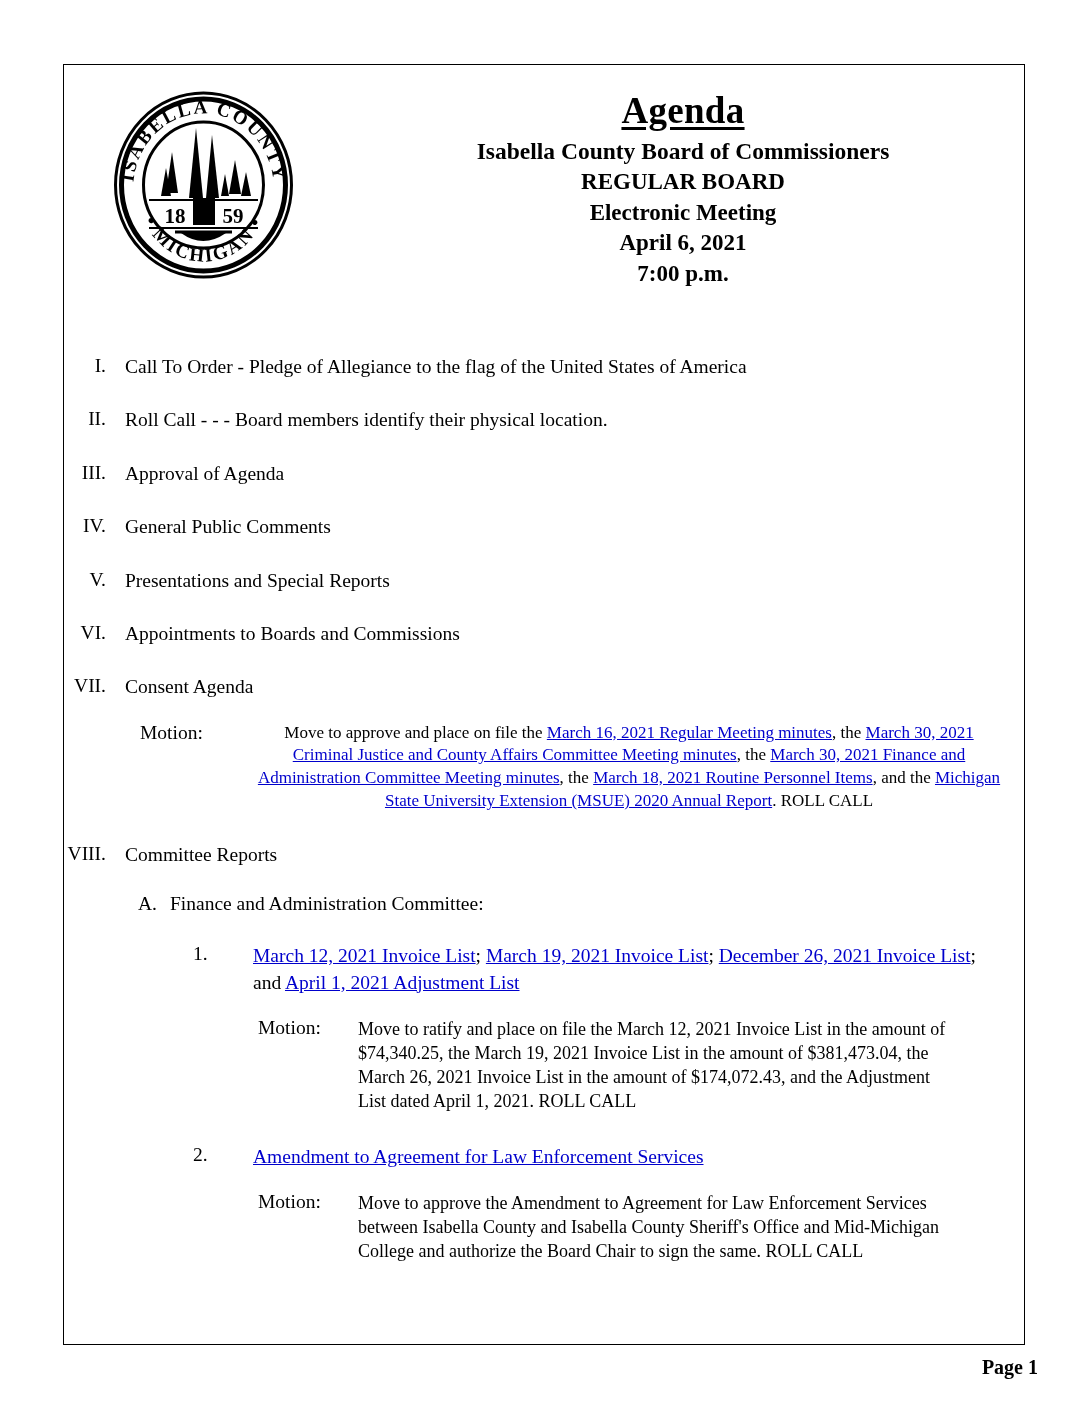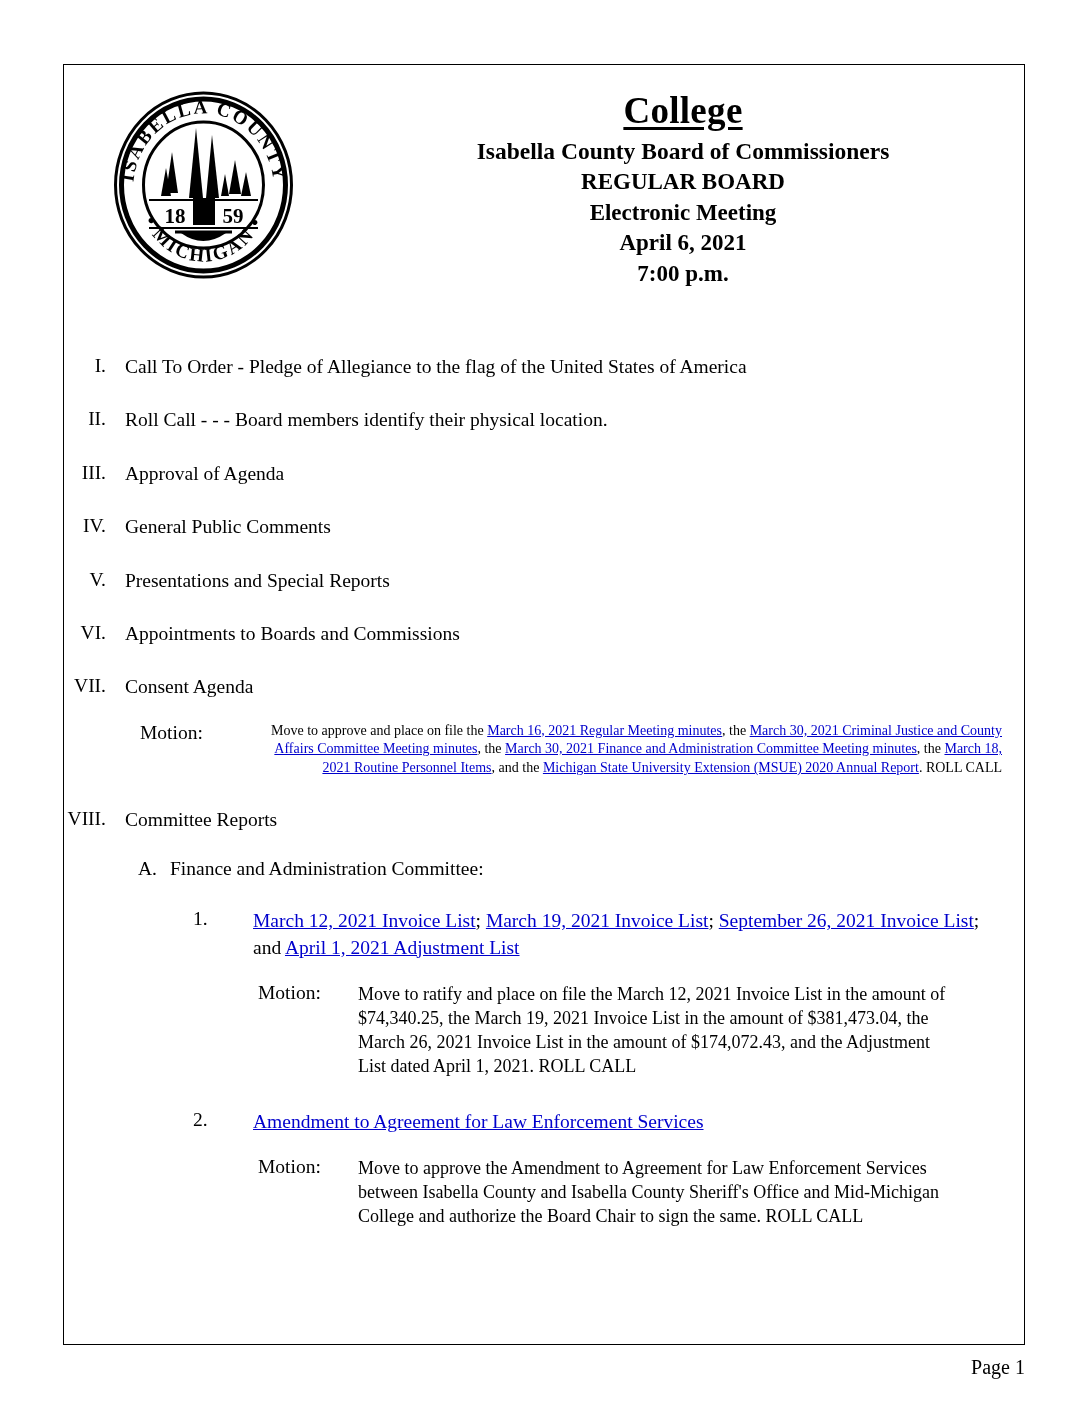--- a/index.html
+++ b/index.html
@@ -103,23 +103,23 @@
     margin-bottom: 4px;
   }
   .motion-block .motion-label {
     position: absolute;
     left: 0;
     top: 0;
     font-size: 19.5px;
     white-space: nowrap;
   }
   .motion-block .motion-text {
-    font-size: 14px;
+    font-size: 17px;
     line-height: 1.345;
-    text-align: right;
+    text-align: center;
   }
 
   
   #consent-motion { margin-left: 77px; width: 862px; }
   #consent-motion .motion-text { margin-left: 116px; }
 
   
   .sub-letter-block {
     position: relative;
     margin-left: 75px;
@@ -176,26 +176,26 @@
   }
 
   a.doclink, .doclink {
     color: #0000CC;
     text-decoration: underline;
   }
 
   
   #page-footer {
     position: absolute;
-    left: 63px;
+    left: 76px;
     top: 1356px;
     width: 962px;
     text-align: right;
     font-size: 20px;
-    font-weight: normal;
+    font-weight: bold;
     padding-right: 2px;
   }
 </style>
 </head>
 <body>
 
 <div id="page-frame"></div>
 
 <div id="header">
 
@@ -235,21 +235,21 @@
       <text font-family="'Liberation Serif',serif" font-size="19" font-weight="bold" letter-spacing="2.2" fill="#000">
         <textPath href="#arcTop" startOffset="50%" text-anchor="middle">ISABELLA COUNTY</textPath>
       </text>
       <text font-family="'Liberation Serif',serif" font-size="19" font-weight="bold" letter-spacing="2.2" fill="#000">
         <textPath href="#arcBot" startOffset="50%" text-anchor="middle">• MICHIGAN •</textPath>
       </text>
     </svg>
   </div>
 
   <div id="title-stack">
-    <div id="doc-title">College</div>
+    <div id="doc-title">Agenda</div>
     <div class="title-line" id="title-org">Isabella County Board of Commissioners</div>
     <div class="title-line">REGULAR BOARD</div>
     <div class="title-line">Electronic Meeting</div>
     <div class="title-line">April 6, 2021</div>
     <div class="title-line">7:00 p.m.</div>
   </div>
 </div>
 
 <div id="agenda-body">
 
@@ -298,21 +298,21 @@
     <span class="item-text" style="display:block">Committee Reports</span>
   </div>
 
   <div class="sub-letter-block">
     <span class="letter">A.</span>
     <span class="letter-text" style="display:block">Finance and Administration Committee:</span>
   </div>
 
   <div class="numbered-block">
     <span class="num">1.</span>
-    <div class="num-text"><span class="doclink">March 12, 2021 Invoice List</span><span>; </span><span class="doclink">March 19, 2021 Invoice List</span><span>; </span><span class="doclink">September 26, 2021 Invoice List</span><span>; and </span><span class="doclink">April 1, 2021 Adjustment List</span></div>
+    <div class="num-text"><span class="doclink">March 12, 2021 Invoice List</span><span>; </span><span class="doclink">March 19, 2021 Invoice List</span><span>; </span><span class="doclink">December 26, 2021 Invoice List</span><span>; and </span><span class="doclink">April 1, 2021 Adjustment List</span></div>
 
     <div class="nested-motion">
       <span class="motion-label">Motion:</span>
       <div class="motion-text">Move to ratify and place on file the March 12, 2021 Invoice List in the amount of $74,340.25, the March 19, 2021 Invoice List in the amount of $381,473.04, the March 26, 2021 Invoice List in the amount of $174,072.43, and the Adjustment List dated April 1, 2021. ROLL CALL</div>
     </div>
   </div>
 
   <div class="numbered-block" style="margin-top:30px">
     <span class="num">2.</span>
     <div class="num-text"><span class="doclink">Amendment to Agreement for Law Enforcement Services</span></div>

